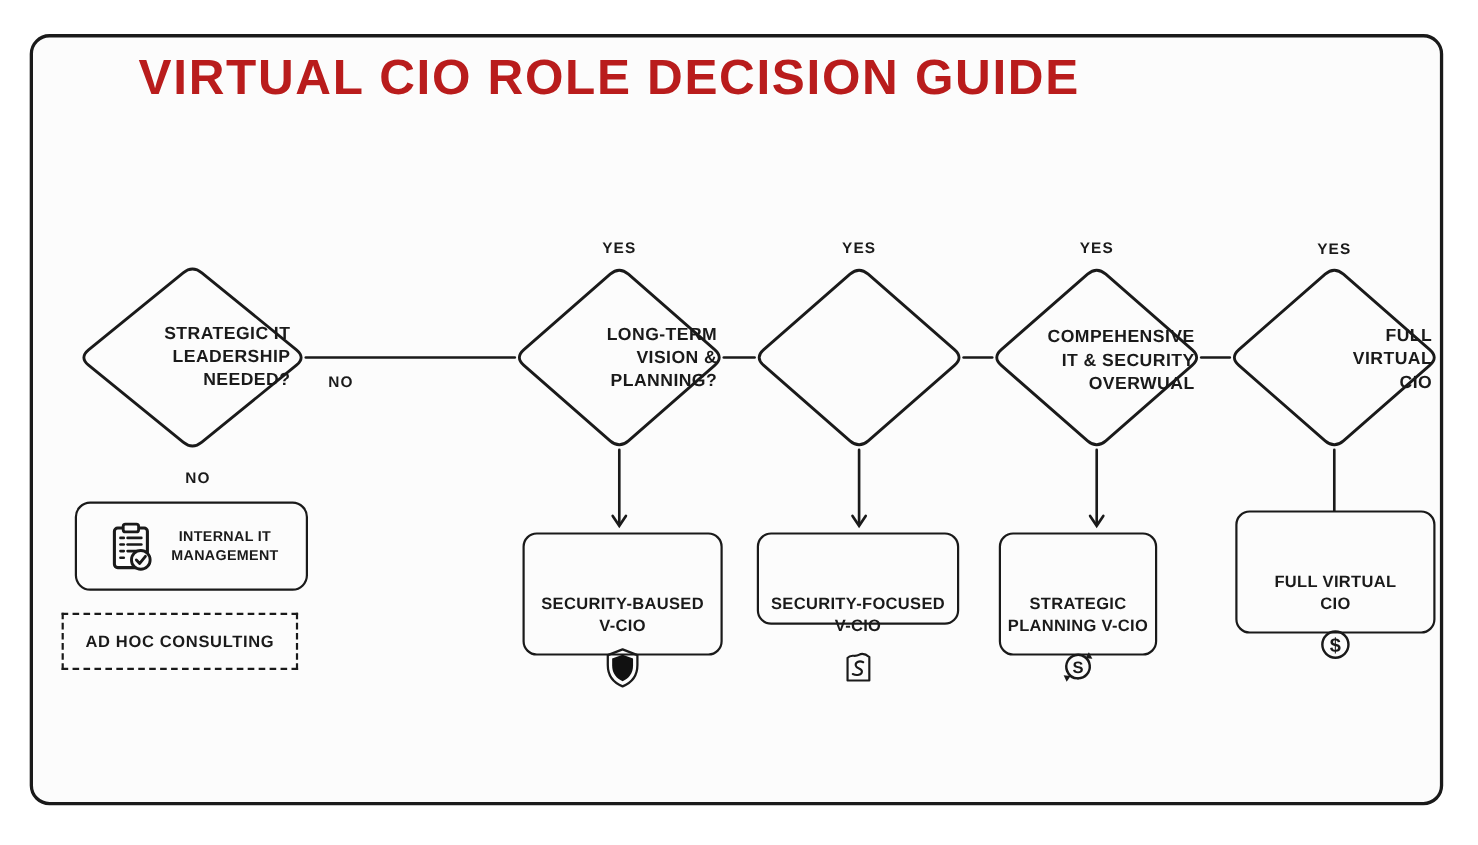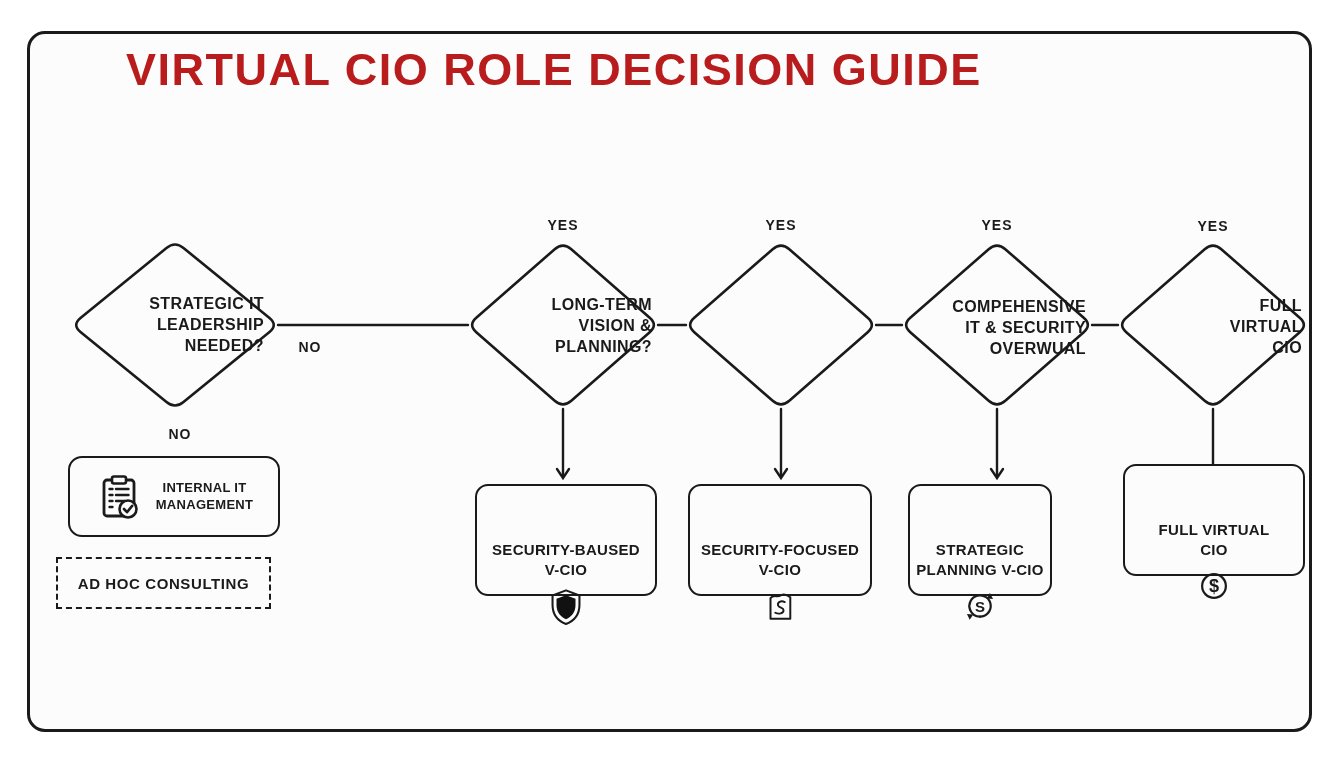--- a/index.html
+++ b/index.html
@@ -84,21 +84,21 @@
 
   <div class="outcome" style="left:475px;top:484px;width:182px;height:112px;">
     <div class="outcome-text">SECURITY-BAUSED
 V-CIO</div>
     <svg class="icon" width="38" height="40" viewBox="0 0 48 48">
       <path d="M24 3 L41 9.5 V21 C41 33.5 34 41.5 24 45.5 C14 41.5 7 33.5 7 21 V9.5 Z" fill="none" stroke="#1a1a1a" stroke-width="2.6" stroke-linejoin="round"></path>
       <path d="M24 9 L36 13.5 V21.5 C36 30.5 31 36.5 24 39.5 C17 36.5 12 30.5 12 21.5 V13.5 Z" fill="#111" stroke="none"></path>
     </svg>
   </div>
 
-  <div class="outcome" style="left:688px;top:484px;width:184px;height:112px;">
+  <div class="outcome" style="left:688px;top:484px;width:184px;height:84px;">
     <div class="outcome-text">SECURITY-FOCUSED
 V-CIO</div>
     <svg class="icon" width="38" height="38" viewBox="0 0 48 48">
       <path d="M12 40 V14 C16 9 20 13.5 25 10.5 C29.5 7.8 34 10.5 37 13 V40 Z" fill="none" stroke="#1a1a1a" stroke-width="2.5" stroke-linejoin="round"></path>
       <path d="M30 19 C25 16.5 20.5 19.5 21.5 23 C22.5 26.8 28.5 25.5 28.5 29.5 C28.5 33.5 22.5 34.8 18 32.5" fill="none" stroke="#1a1a1a" stroke-width="2.4" stroke-linecap="round"></path>
     </svg>
   </div>
 
   <div class="outcome" style="left:908px;top:484px;width:144px;height:112px;">
     <div class="outcome-text">STRATEGIC

